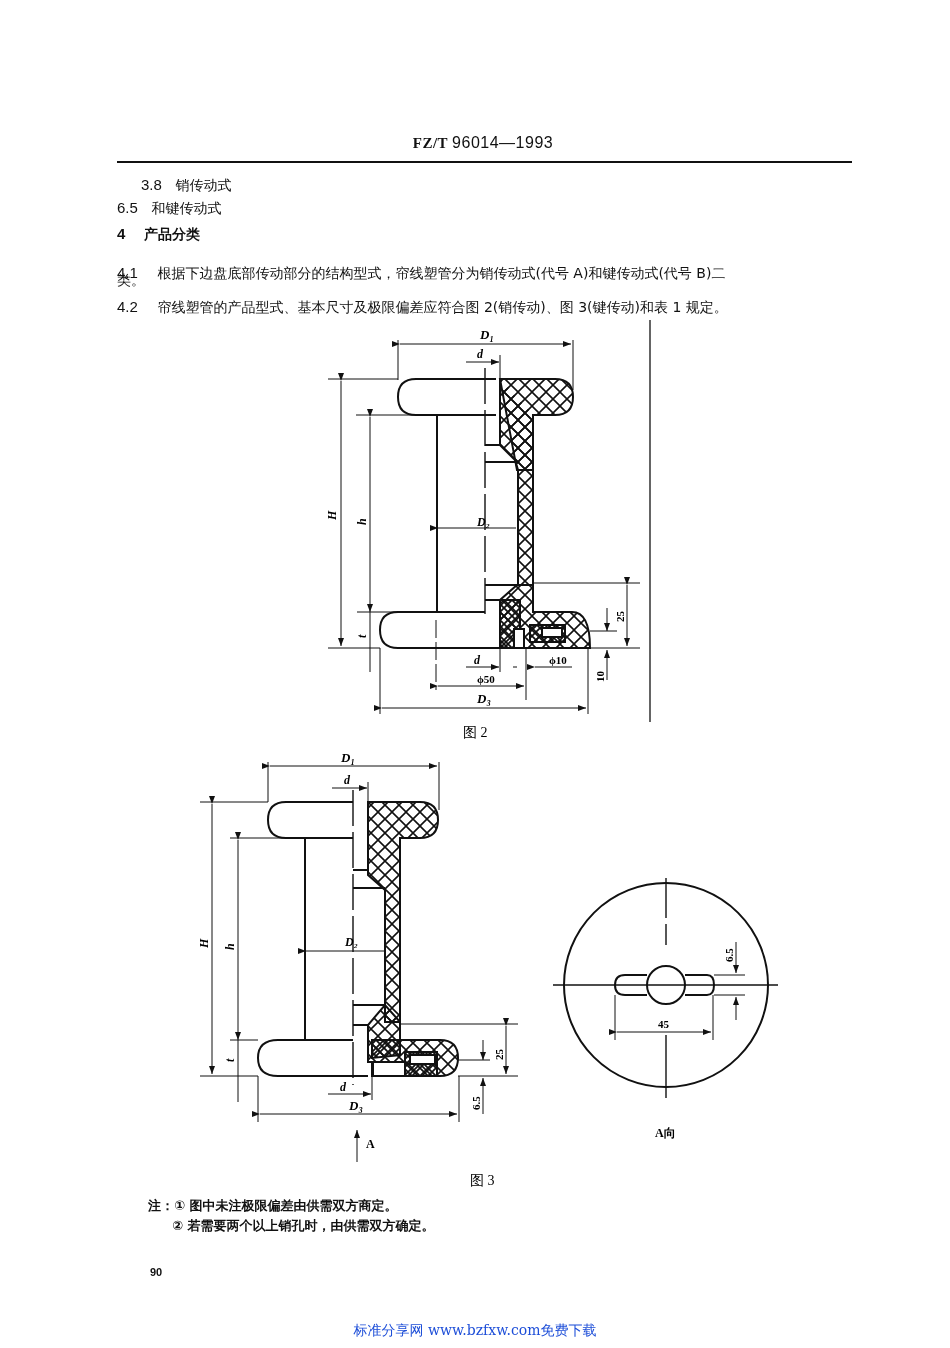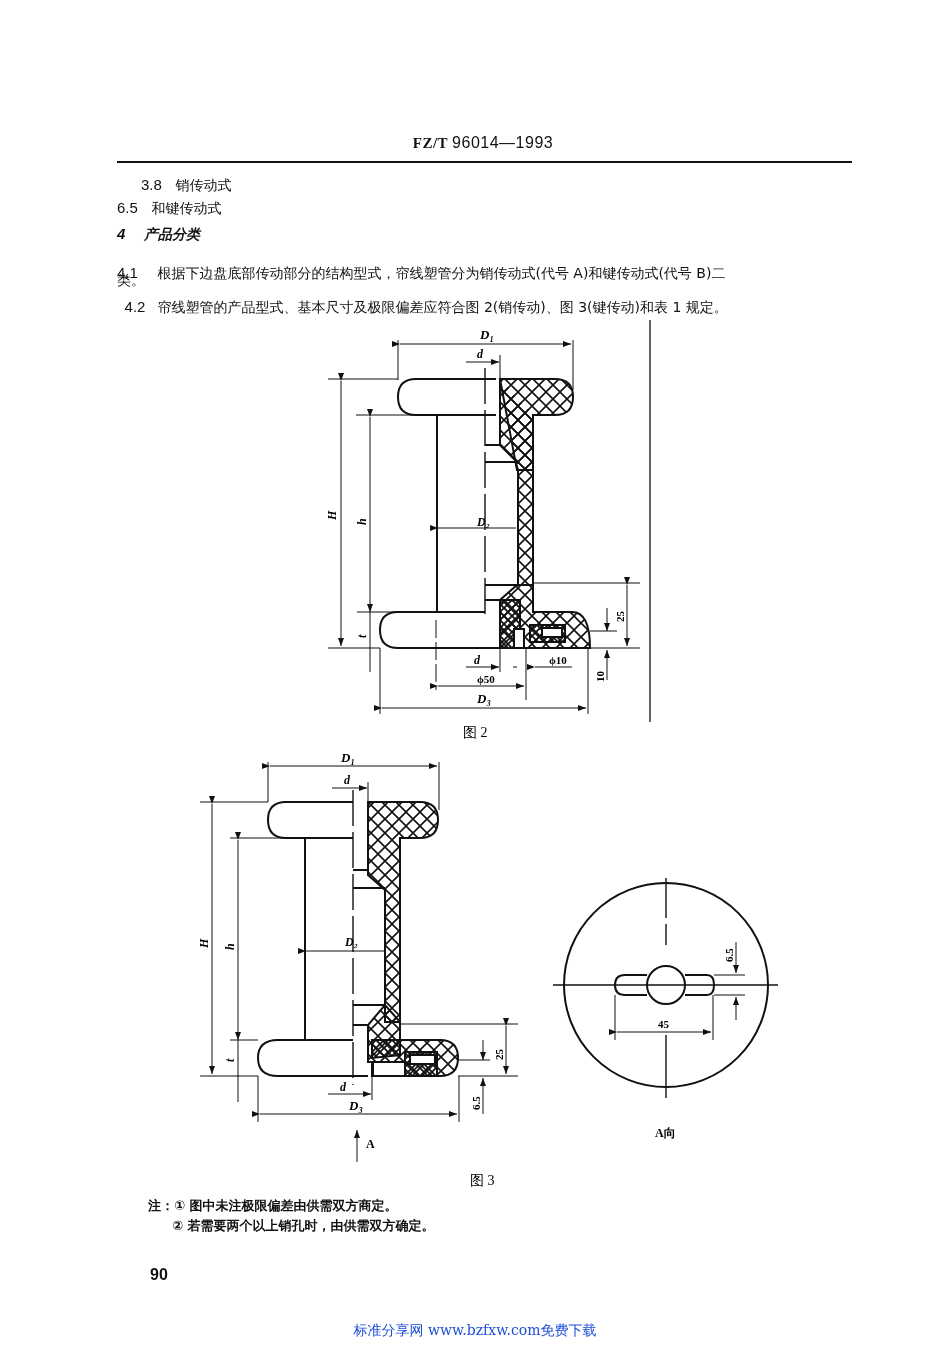--- a/index.html
+++ b/index.html
@@ -8,53 +8,53 @@
   .abs { position: absolute; }
   .header-code { left: 8px; width: 950px; top: 134px; text-align: center; font-size: 15px;
                  font-family: "Liberation Serif", serif; letter-spacing: 0.5px; font-weight: bold; }
   .header-code .num { font-family: "Liberation Sans Narrow", "Liberation Sans", sans-serif; font-weight: normal; font-size: 16px; }
   .rule { left: 117px; width: 735px; top: 161px; height: 2px; background: #111; }
   .line { left: 117px; font-size: 14px; font-family: "DejaVu Sans", sans-serif; white-space: nowrap; }
   .line .sec { display: inline-block; width: 30px; font-family: "Liberation Sans", sans-serif; font-size: 15px; }
   .bold { font-weight: bold; }
   svg text { font-family: "Liberation Serif", serif; }
   .note { font-size: 13px; font-family: "DejaVu Sans", sans-serif; font-weight: bold; left: 148px; }
-  .pageno { left: 150px; top: 1266px; font-size: 16px; font-family: "Liberation Sans", sans-serif; font-weight: bold; }
+  .pageno { left: 150px; top: 1266px; font-size: 11px; font-family: "Liberation Sans", sans-serif; font-weight: bold; }
   .watermark { left: 0; width: 950px; text-align: center; top: 1322px; color: #1d4ed8; font-size: 14px;
                font-family: "DejaVu Serif", serif; }
 </style>
 </head>
 <body>
 
 <div class="abs header-code">
   <span>FZ/T</span>
   <span class="num">96014—1993</span>
 </div>
 <div class="abs rule"></div>
 
 <div class="abs line" style="top:176px;margin-left:24px;">
   <span class="sec">3.8</span>
   <span>销传动式</span>
 </div>
 <div class="abs line" style="top:199px;">
   <span class="sec">6.5</span>
   <span>和键传动式</span>
 </div>
-<div class="abs line bold" style="top:225px;font-style:italic;">
+<div class="abs line bold" style="top:225px;">
   <span class="sec bold" style="width:22px">4</span>
   <span>产品分类</span>
 </div>
 <div class="abs line" style="top:264px;">
   <span class="sec" style="width:36px">4.1</span>
   <span>根据下边盘底部传动部分的结构型式，帘线塑管分为销传动式(代号 A)和键传动式(代号 B)二</span>
 </div>
 <div class="abs line" style="top:272px;">
   <span>类。</span>
 </div>
-<div class="abs line" style="top:298px;text-align:center;">
+<div class="abs line" style="top:298px;">
   <span class="sec" style="width:36px">4.2</span>
   <span>帘线塑管的产品型式、基本尺寸及极限偏差应符合图 2(销传动)、图 3(键传动)和表 1 规定。</span>
 </div>
 
 <svg class="abs" style="left:0;top:0;" width="950" height="1348">
   <defs>
     <pattern id="hatch" patternUnits="userSpaceOnUse" width="14" height="14">
       <path d="M0,0 L14,14 M14,0 L0,14" stroke="#111" stroke-width="1.6"></path>
     </pattern>
     <pattern id="hatchfine" patternUnits="userSpaceOnUse" width="8" height="8">

